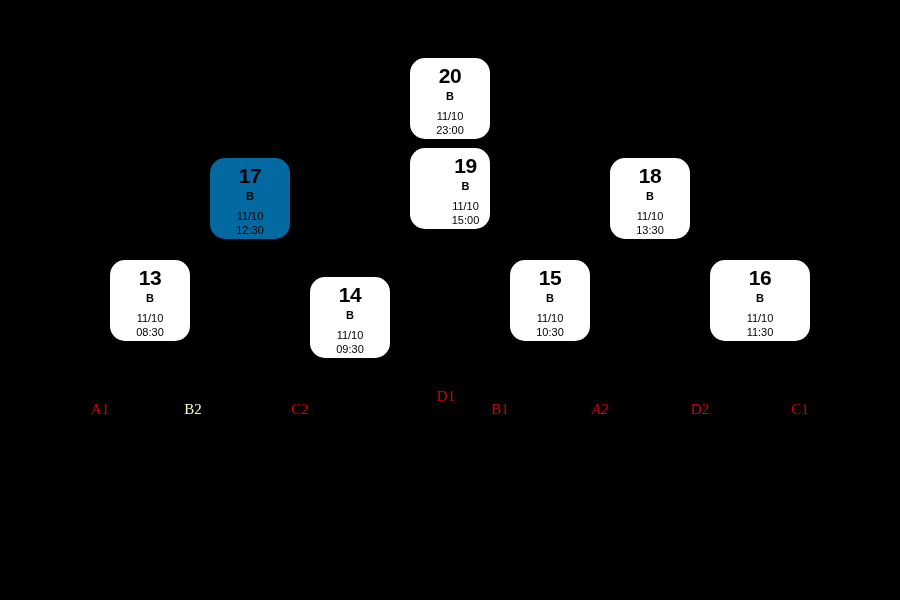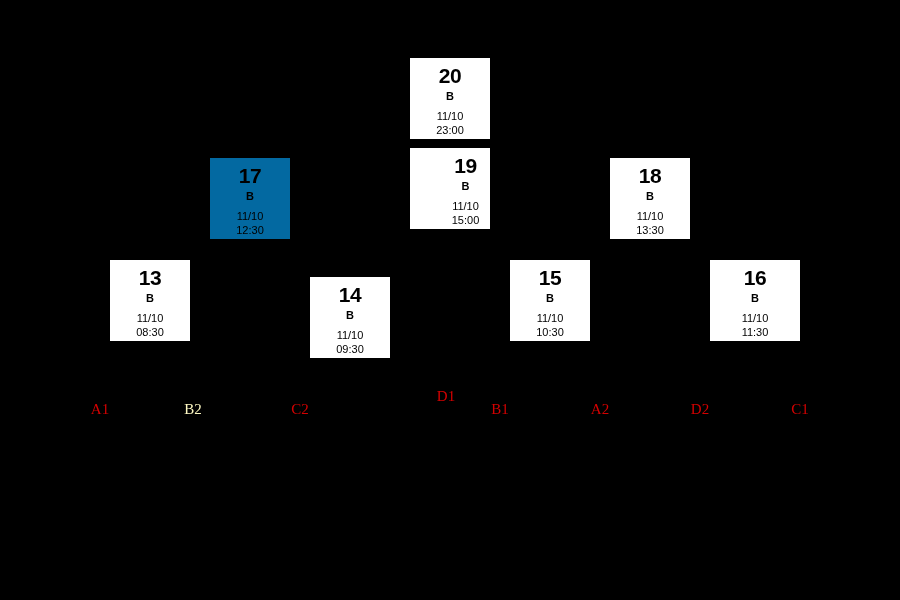--- a/index.html
+++ b/index.html
@@ -26,20 +26,21 @@
   .node {
     position: absolute;
     background: #ffffff;
     color: #000000;
     box-sizing: border-box;
     display: flex;
     flex-direction: column;
     align-items: center;
     justify-content: flex-start;
     overflow: hidden;
+    border-radius: 15px;
   }
   .node-id {
     font-family: "Liberation Sans", sans-serif;
     font-weight: bold;
     font-size: 21px;
     line-height: 22px;
     margin-top: 7px;
     letter-spacing: -0.5px;
     color: #000000;
   }
@@ -115,30 +116,30 @@
         <div class="node-group">B</div>
         <div class="node-date">11/10</div>
         <div class="node-time">09:30</div>
       </div>
       <div class="node" style="left: 510px; top: 260px; width: 80px; height: 81px; background: rgb(255, 255, 255);">
         <div class="node-id">15</div>
         <div class="node-group">B</div>
         <div class="node-date">11/10</div>
         <div class="node-time">10:30</div>
       </div>
-      <div class="node" style="left: 710px; top: 260px; width: 90px; height: 81px; background: rgb(255, 255, 255);">
+      <div class="node" style="left: 710px; top: 260px; width: 100px; height: 81px; background: rgb(255, 255, 255);">
         <div class="node-id">16</div>
         <div class="node-group">B</div>
         <div class="node-date">11/10</div>
         <div class="node-time">11:30</div>
       </div>
     </div>
   <div id="labels-layer">
       <div class="slot-label" style="left: 100px; top: 401px; color: rgb(212, 0, 0);">A1</div>
       <div class="slot-label" style="left: 193px; top: 401px; color: #fef9c3; font-family: Liberation Serif, serif;">B2</div>
       <div class="slot-label" style="left: 300px; top: 401px; color: rgb(212, 0, 0);">C2</div>
       <div class="slot-label" style="left: 400px; top: 388px; color: rgb(212, 0, 0); margin-left: 46px;">D1</div>
       <div class="slot-label" style="left: 500px; top: 401px; color: rgb(212, 0, 0);">B1</div>
-      <div class="slot-label" style="left: 600px; top: 401px; color: rgb(212, 0, 0);">A2</div>
+      <div class="slot-label" style="left: 600px; top: 401px; color: rgb(212, 0, 0); font-style: italic;">A2</div>
       <div class="slot-label" style="left: 700px; top: 401px; color: rgb(212, 0, 0);">D2</div>
       <div class="slot-label" style="left: 800px; top: 401px; color: rgb(212, 0, 0);">C1</div>
     </div>
 </div>
 
 </body></html>

